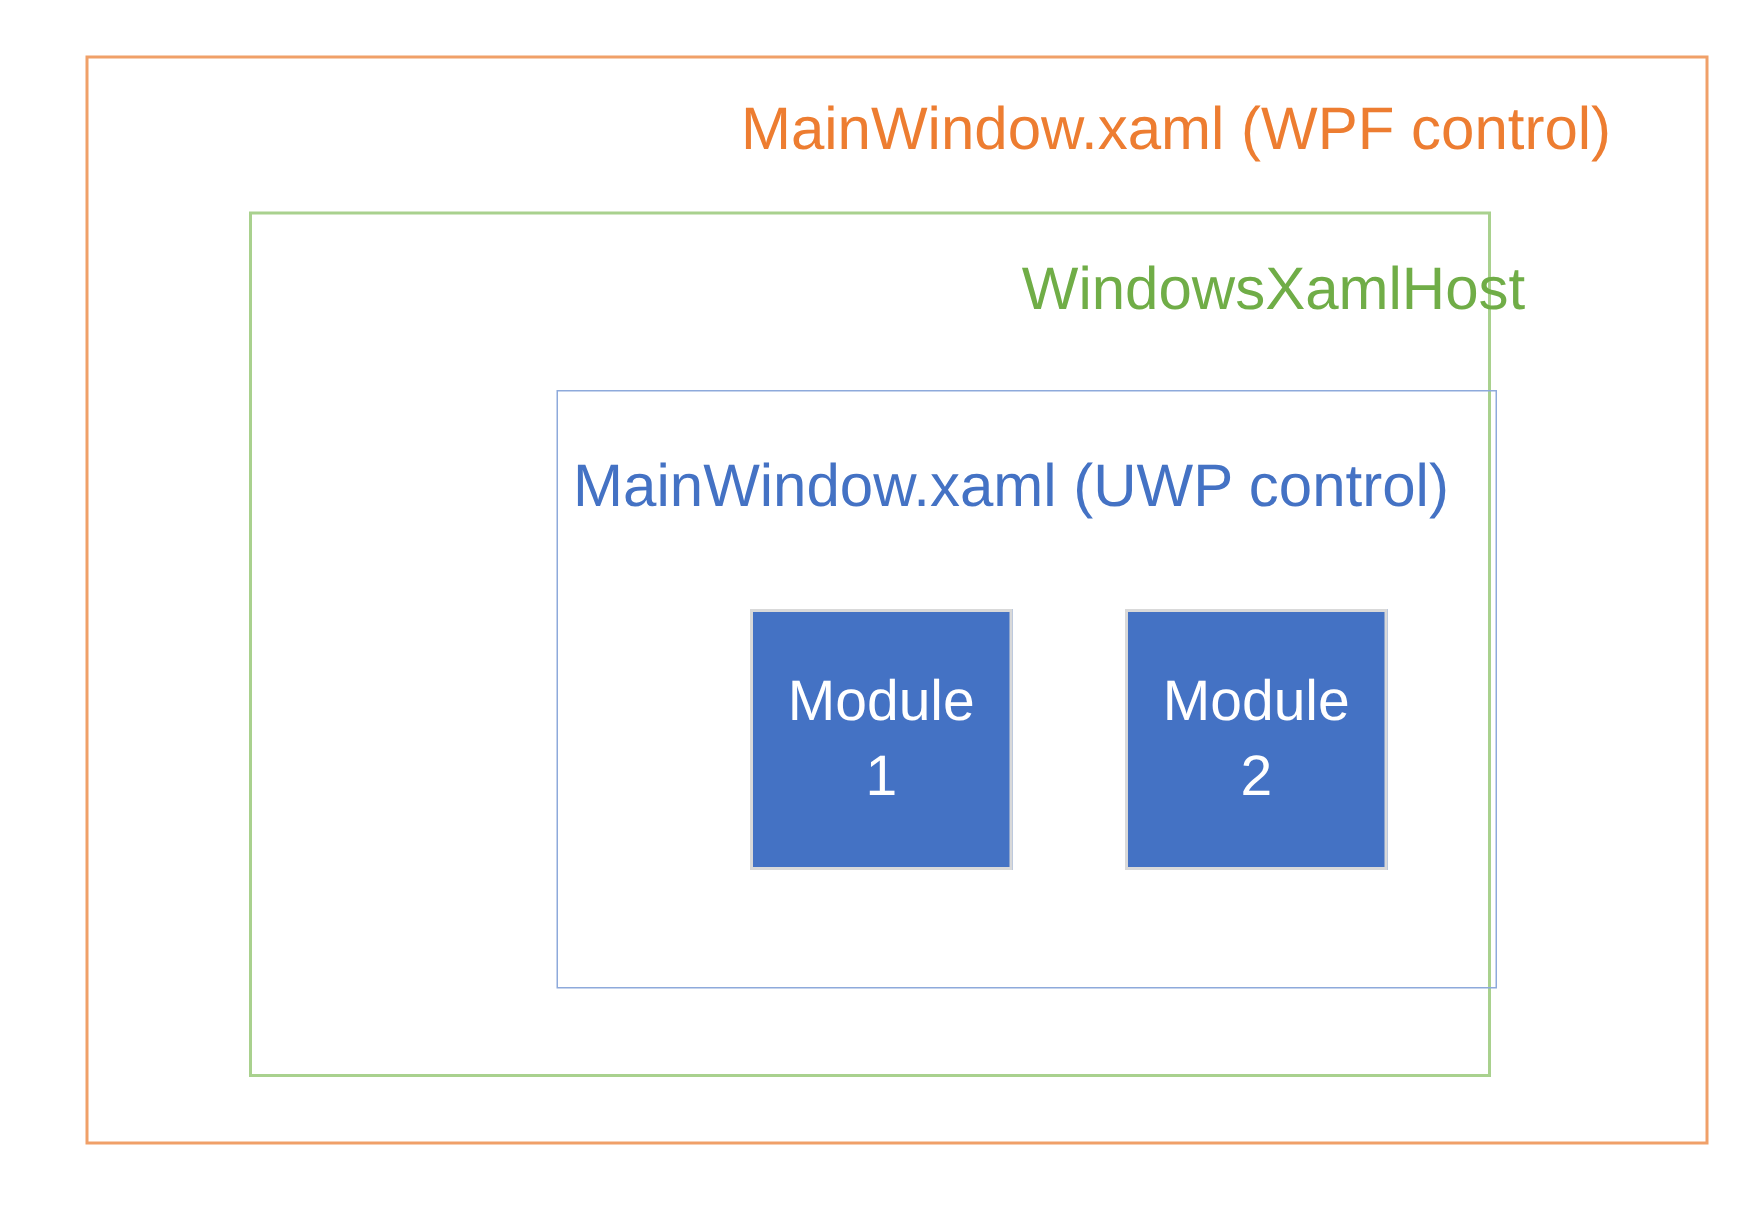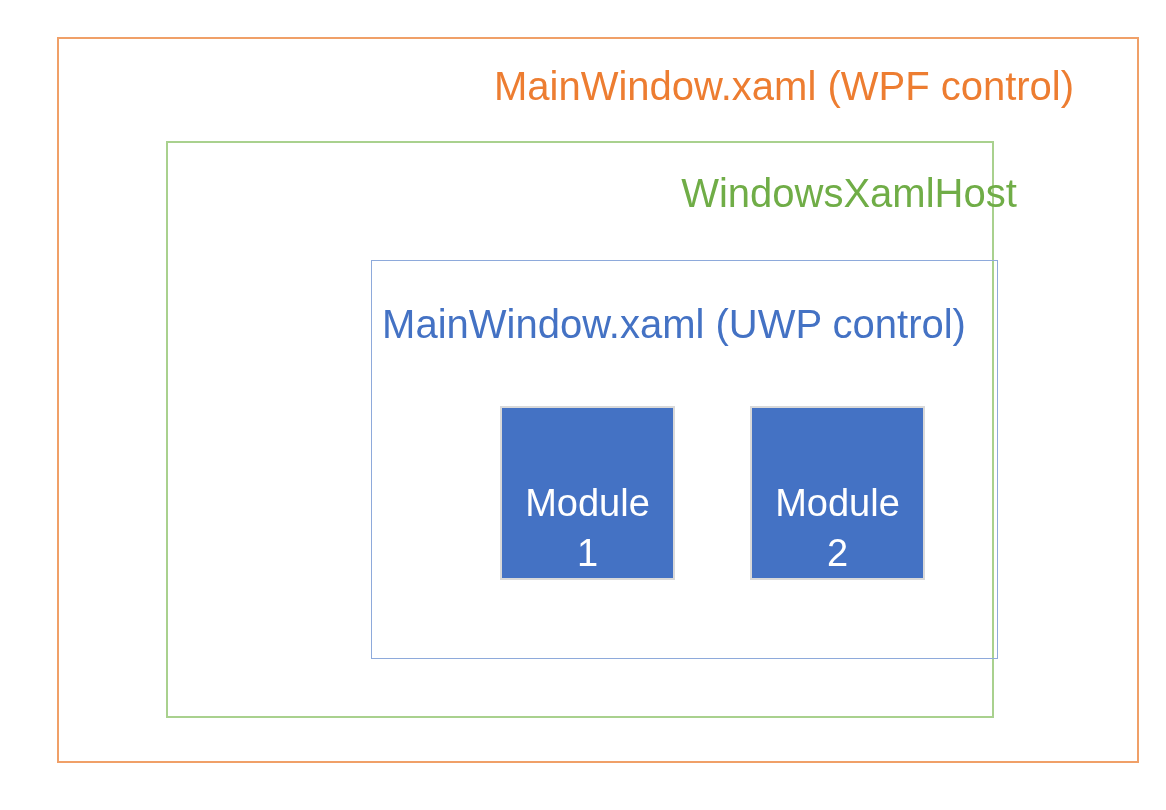--- a/index.html
+++ b/index.html
@@ -60,21 +60,21 @@
     position: absolute;
     box-sizing: border-box;
     width: 175px; height: 174px;
     top: 145px;
     background: #4472C4;
     border: 2px solid #D9D9D9;
     color: #FFFFFF;
     display: flex;
     flex-direction: column;
     align-items: center;
-    justify-content: flex-end;
+    justify-content: center;
     font-size: 38px;
     line-height: 50px;
     text-align: center;
   }
   .module.m1 { left: 128px; }
   .module.m2 { left: 378px; }
 </style>
 </head>
 <body>
 

